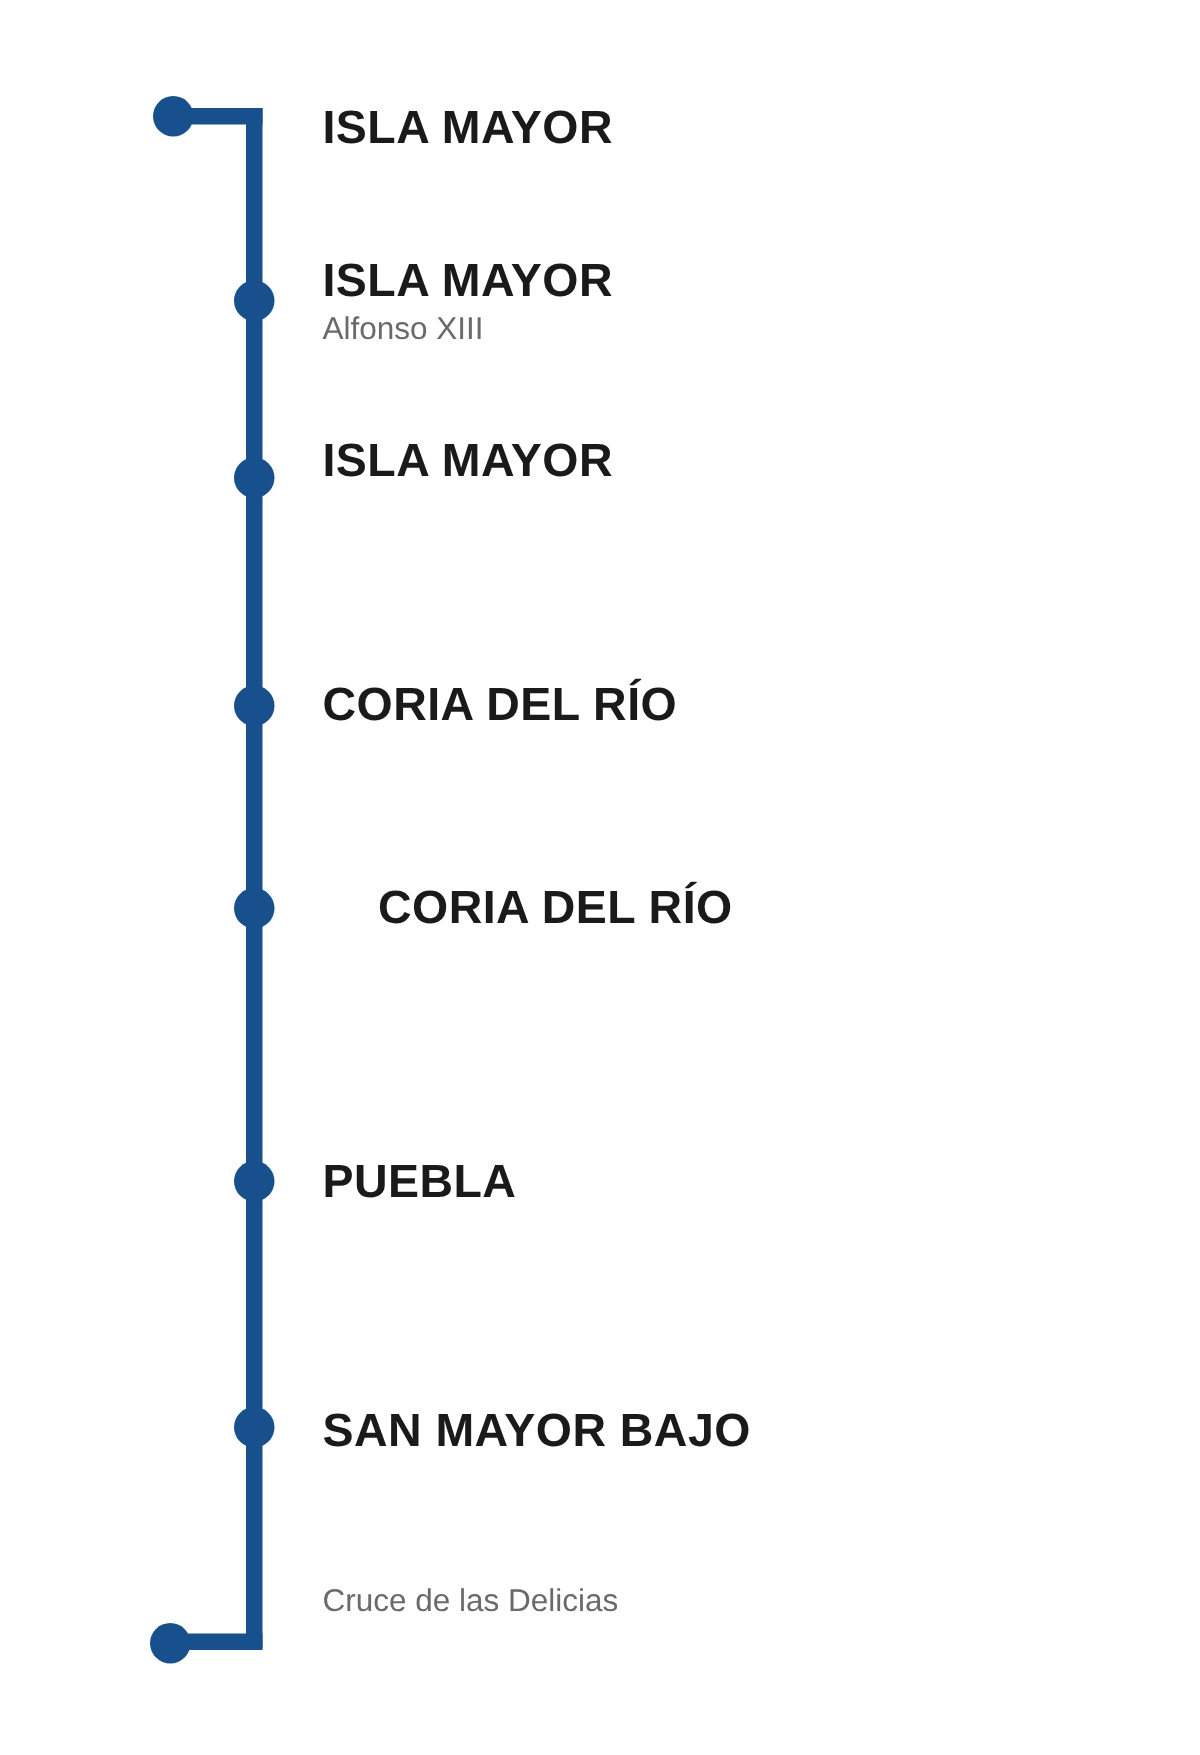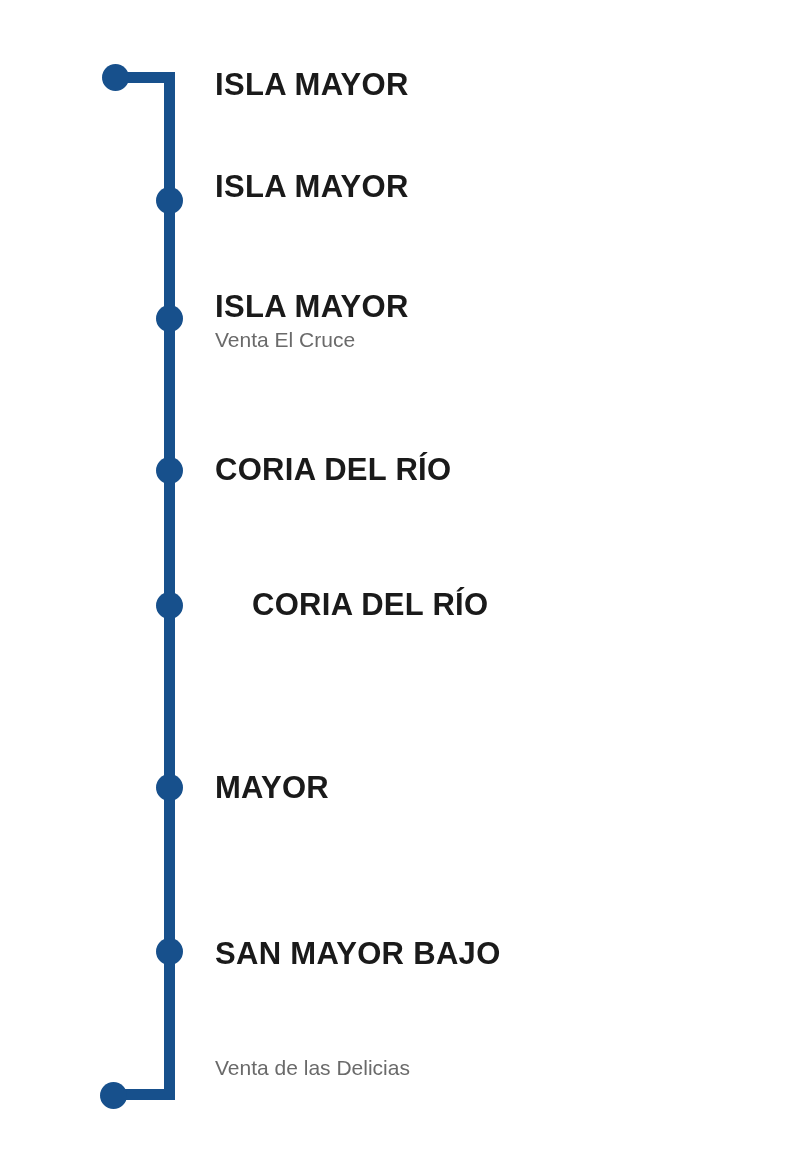--- a/index.html
+++ b/index.html
@@ -84,40 +84,40 @@
   <div class="dot d5"></div>
   <div class="dot d6"></div>
   <div class="dot d7"></div>
 
   <div class="stop-label l0">
     <div class="stop-name">ISLA MAYOR</div>
   </div>
 
   <div class="stop-label l1">
     <div class="stop-name">ISLA MAYOR</div>
+    <div class="stop-sub">Alfonso XIII</div>
   </div>
 
   <div class="stop-label l2">
     <div class="stop-name">ISLA MAYOR</div>
-    <div class="stop-sub">Venta El Cruce</div>
   </div>
 
   <div class="stop-label l3">
     <div class="stop-name">CORIA DEL RÍO</div>
   </div>
 
   <div class="stop-label l4">
     <div class="stop-name">CORIA DEL RÍO</div>
   </div>
 
   <div class="stop-label l5">
-    <div class="stop-name">MAYOR</div>
+    <div class="stop-name">PUEBLA</div>
   </div>
 
   <div class="stop-label l6">
     <div class="stop-name">SAN MAYOR BAJO</div>
   </div>
 
   <div class="stop-label l7">
-    <div class="stop-sub">Venta de las Delicias</div>
+    <div class="stop-sub">Cruce de las Delicias</div>
   </div>
 
 </div>
 
 </body></html>

